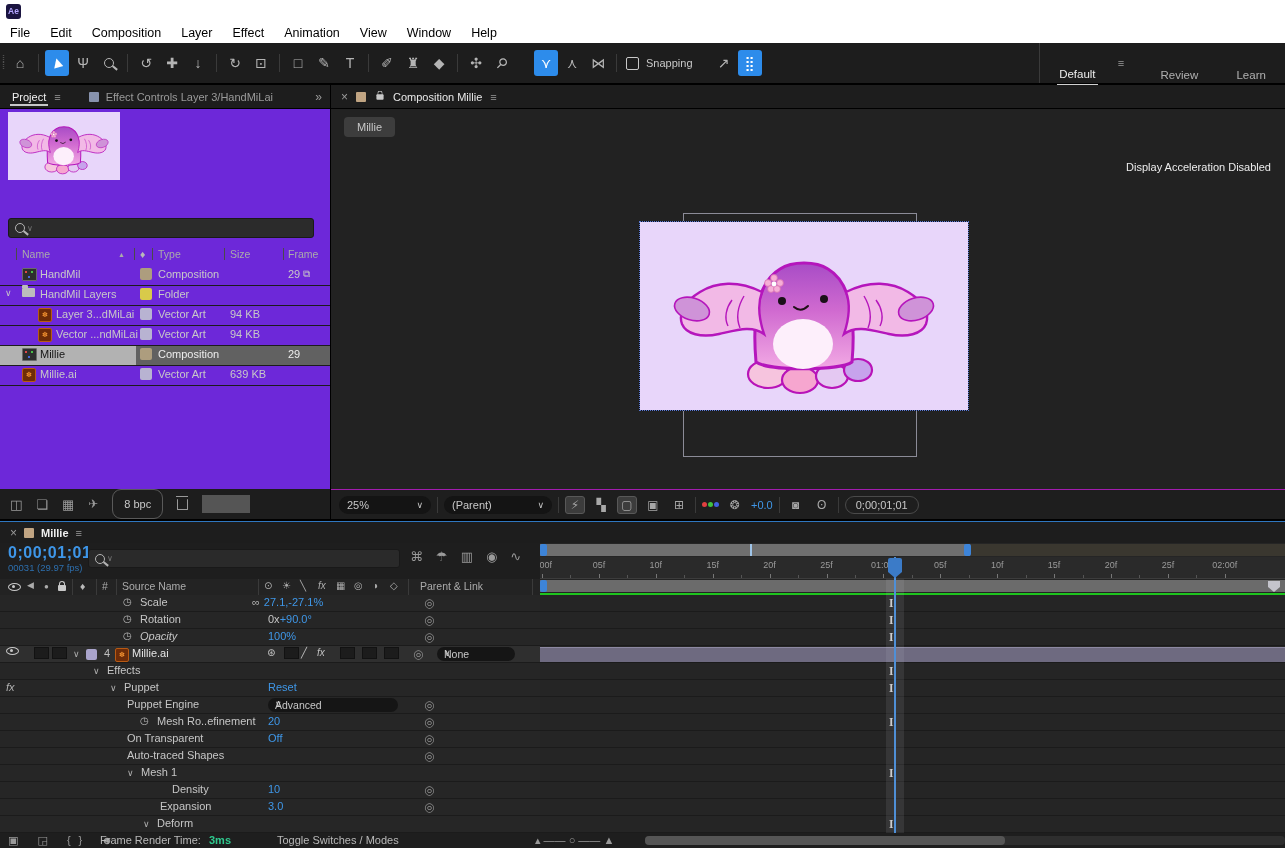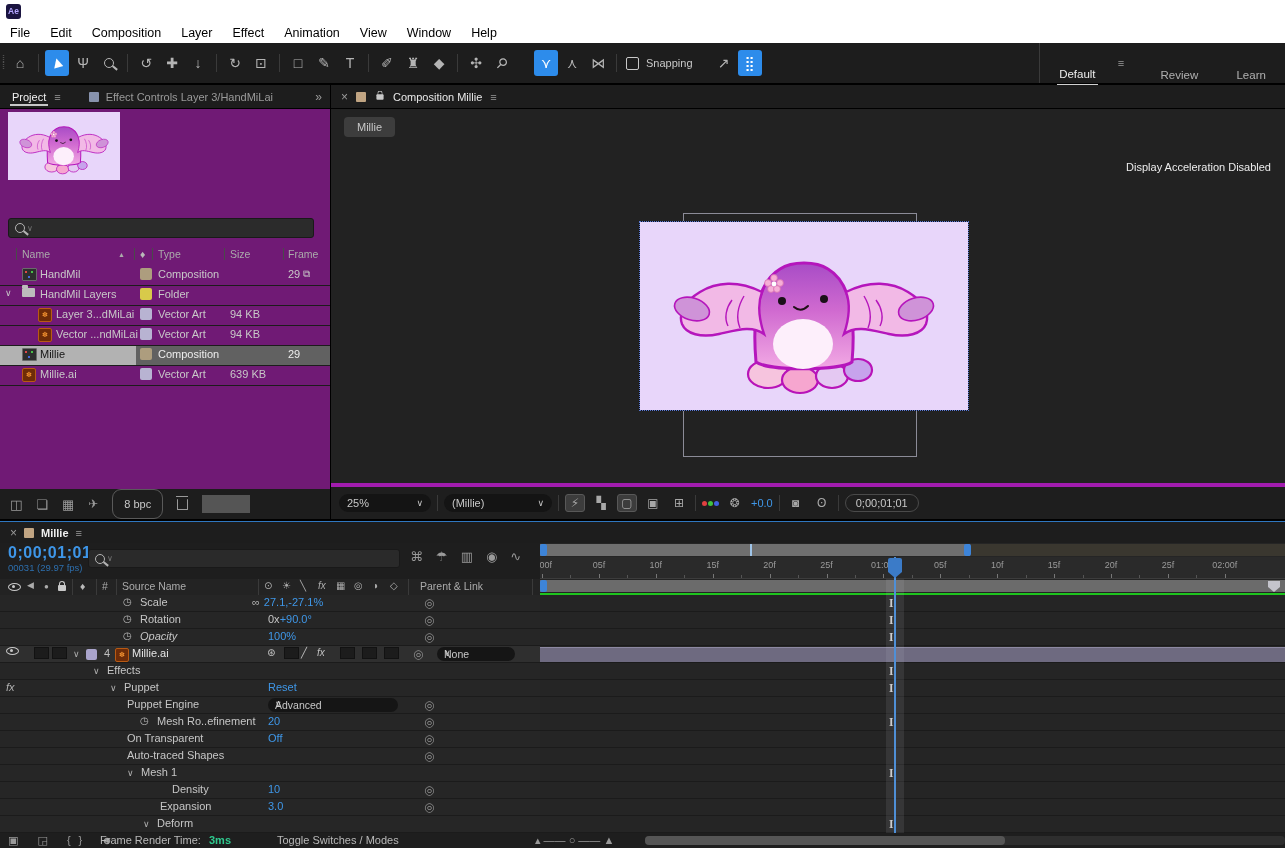--- a/index.html
+++ b/index.html
@@ -29,21 +29,21 @@
   .mag::after{content:"";position:absolute;width:6px;height:1.6px;background:#b4b4b4;right:-5px;bottom:-2px;transform:rotate(40deg);}
   #tools-right{display:flex;align-items:center;margin-left:18px;}
   .snapbox{width:11px;height:11px;border:1.5px solid #c8c8c8;border-radius:2px;margin-right:7px;}
   #snapping-label{font-size:11px;color:#c8c8c8;margin-right:14px;}
   #workspace{position:absolute;right:0;top:43px;height:40px;width:245px;border-left:1px solid #3a3a3a;
              display:flex;align-items:center;justify-content:space-around;background:#1d1d1d;}
   .ws-tab{color:#b0b0b0;font-size:11.5px;padding:4px 2px;margin-top:23px;}
   .ws-tab.active{color:#ededed;border-bottom:2px solid #d0d0d0;}
   #ws-menu{color:#9a9a9a;font-size:11px;margin-left:-14px;}
   
-  .panel{position:absolute;background:#701a75;}
+  .panel{position:absolute;background:#6d28d9;}
   .tabbar{position:absolute;left:0;top:0;right:0;height:24px;background:#1d1d1d;display:flex;align-items:center;
           font-size:11px;color:#9a9a9a;border-bottom:1px solid #000;box-sizing:border-box;}
   .ptab-active{color:#f0f0f0;border-bottom:2px solid #c8c8c8;padding:3px 2px 1px 2px;margin-left:10px;}
   .sq{width:10px;height:10px;display:inline-block;border-radius:1px;}
   
   #project-panel{left:0;top:85px;width:330px;height:434px;}
   #proj-preview{position:absolute;left:8px;top:27px;}
   #proj-thumb{width:112px;height:68px;display:block;}
   #proj-info{position:absolute;left:128px;top:29px;font-size:10.5px;color:#b9b9b9;line-height:14px;white-space:nowrap;}
   #proj-info .t1{color:#d6d6d6;font-weight:bold;}
@@ -74,21 +74,21 @@
   .trash::before{content:"";position:absolute;left:-2.5px;top:-3px;width:12px;height:1.5px;background:#9a9a9a;}
   #footer-box{width:48px;height:18px;background:#555;}
   
   #viewer-panel{left:331px;top:85px;width:954px;height:434px;}
   #viewer-canvas{position:absolute;left:0;top:24px;right:0;bottom:30px;background:#222;overflow:hidden;}
   #comp-pill{position:absolute;left:13px;top:8px;background:#3d3d3d;border-radius:4px;padding:4px 13px;color:#c8c8c8;}
   #accel-note{position:absolute;right:14px;top:52px;color:#ececec;font-size:11px;}
   #layer-bounds{position:absolute;left:352px;top:104px;width:232px;height:242px;border:1px solid #8b8b97;}
   #comp-frame{position:absolute;left:309px;top:113px;width:328px;height:188px;outline:1px dotted #5b79d0;box-shadow:0 0 0 1px #11131c;}
   #comp-frame svg{display:block;}
-  #viewer-bottom{position:absolute;left:0;bottom:0;right:0;height:36px;background:#1e1e1e;border-top:4px solid #a21caf;
+  #viewer-bottom{position:absolute;left:0;bottom:0;right:0;height:30px;background:#1e1e1e;border-top:1px solid #a21caf;
                  display:flex;align-items:center;gap:6px;padding-left:8px;box-sizing:border-box;color:#b4b4b4;}
   .vdd{background:#141414;border-radius:9px;height:18px;display:flex;align-items:center;justify-content:space-between;
        padding:0 8px;color:#c8c8c8;font-size:11px;}
   .vico{width:20px;height:18px;display:flex;align-items:center;justify-content:center;font-size:12px;color:#a8a8a8;border-radius:3px;}
   .vico.on{background:#3c3c3c;border:1px solid #585858;box-sizing:border-box;}
   .rgbdots{display:inline-flex;gap:1px;}
   .rgbdots i{width:5px;height:5px;border-radius:50%;display:block;}
   #tc-box{border:1px solid #4a4a4a;border-radius:9px;padding:2px 10px;color:#c8c8c8;}
   
   #timeline{left:0;top:521px;width:1285px;height:327px;background:#1e1e1e;border-top:1px solid #2f77c0;box-sizing:border-box;}
@@ -409,21 +409,21 @@
       </svg>
     </div>
   </div>
   <div id="viewer-bottom" data-name="viewer-bottom-bar">
     <div class="vdd" style="width:76px;" data-name="magnification-dropdown">
       <span>25%</span>
         <span data-name="dropdown-icon" style="font-size:9px;">∨</span>
     </div>
     <i class="vline" style="position:static;height:16px;"></i>
     <div class="vdd" style="width:92px;" data-name="resolution-dropdown">
-      <span>(Millie)</span>
+      <span>(Parent)</span>
         <span data-name="dropdown-icon" style="font-size:9px;">∨</span>
     </div>
     <i class="vline" style="position:static;height:16px;"></i>
     <span class="vico on" data-name="fast-preview-icon">⚡</span>
     <span class="vico" data-name="transparency-grid-icon">▚</span>
     <span class="vico on" data-name="mask-visibility-icon">▢</span>
     <span class="vico" data-name="region-of-interest-icon">▣</span>
     <span class="vico" data-name="guides-icon">⊞</span>
     <i class="vline" style="position:static;height:16px;"></i>
     <span class="rgbdots" data-name="channel-select-icon">

